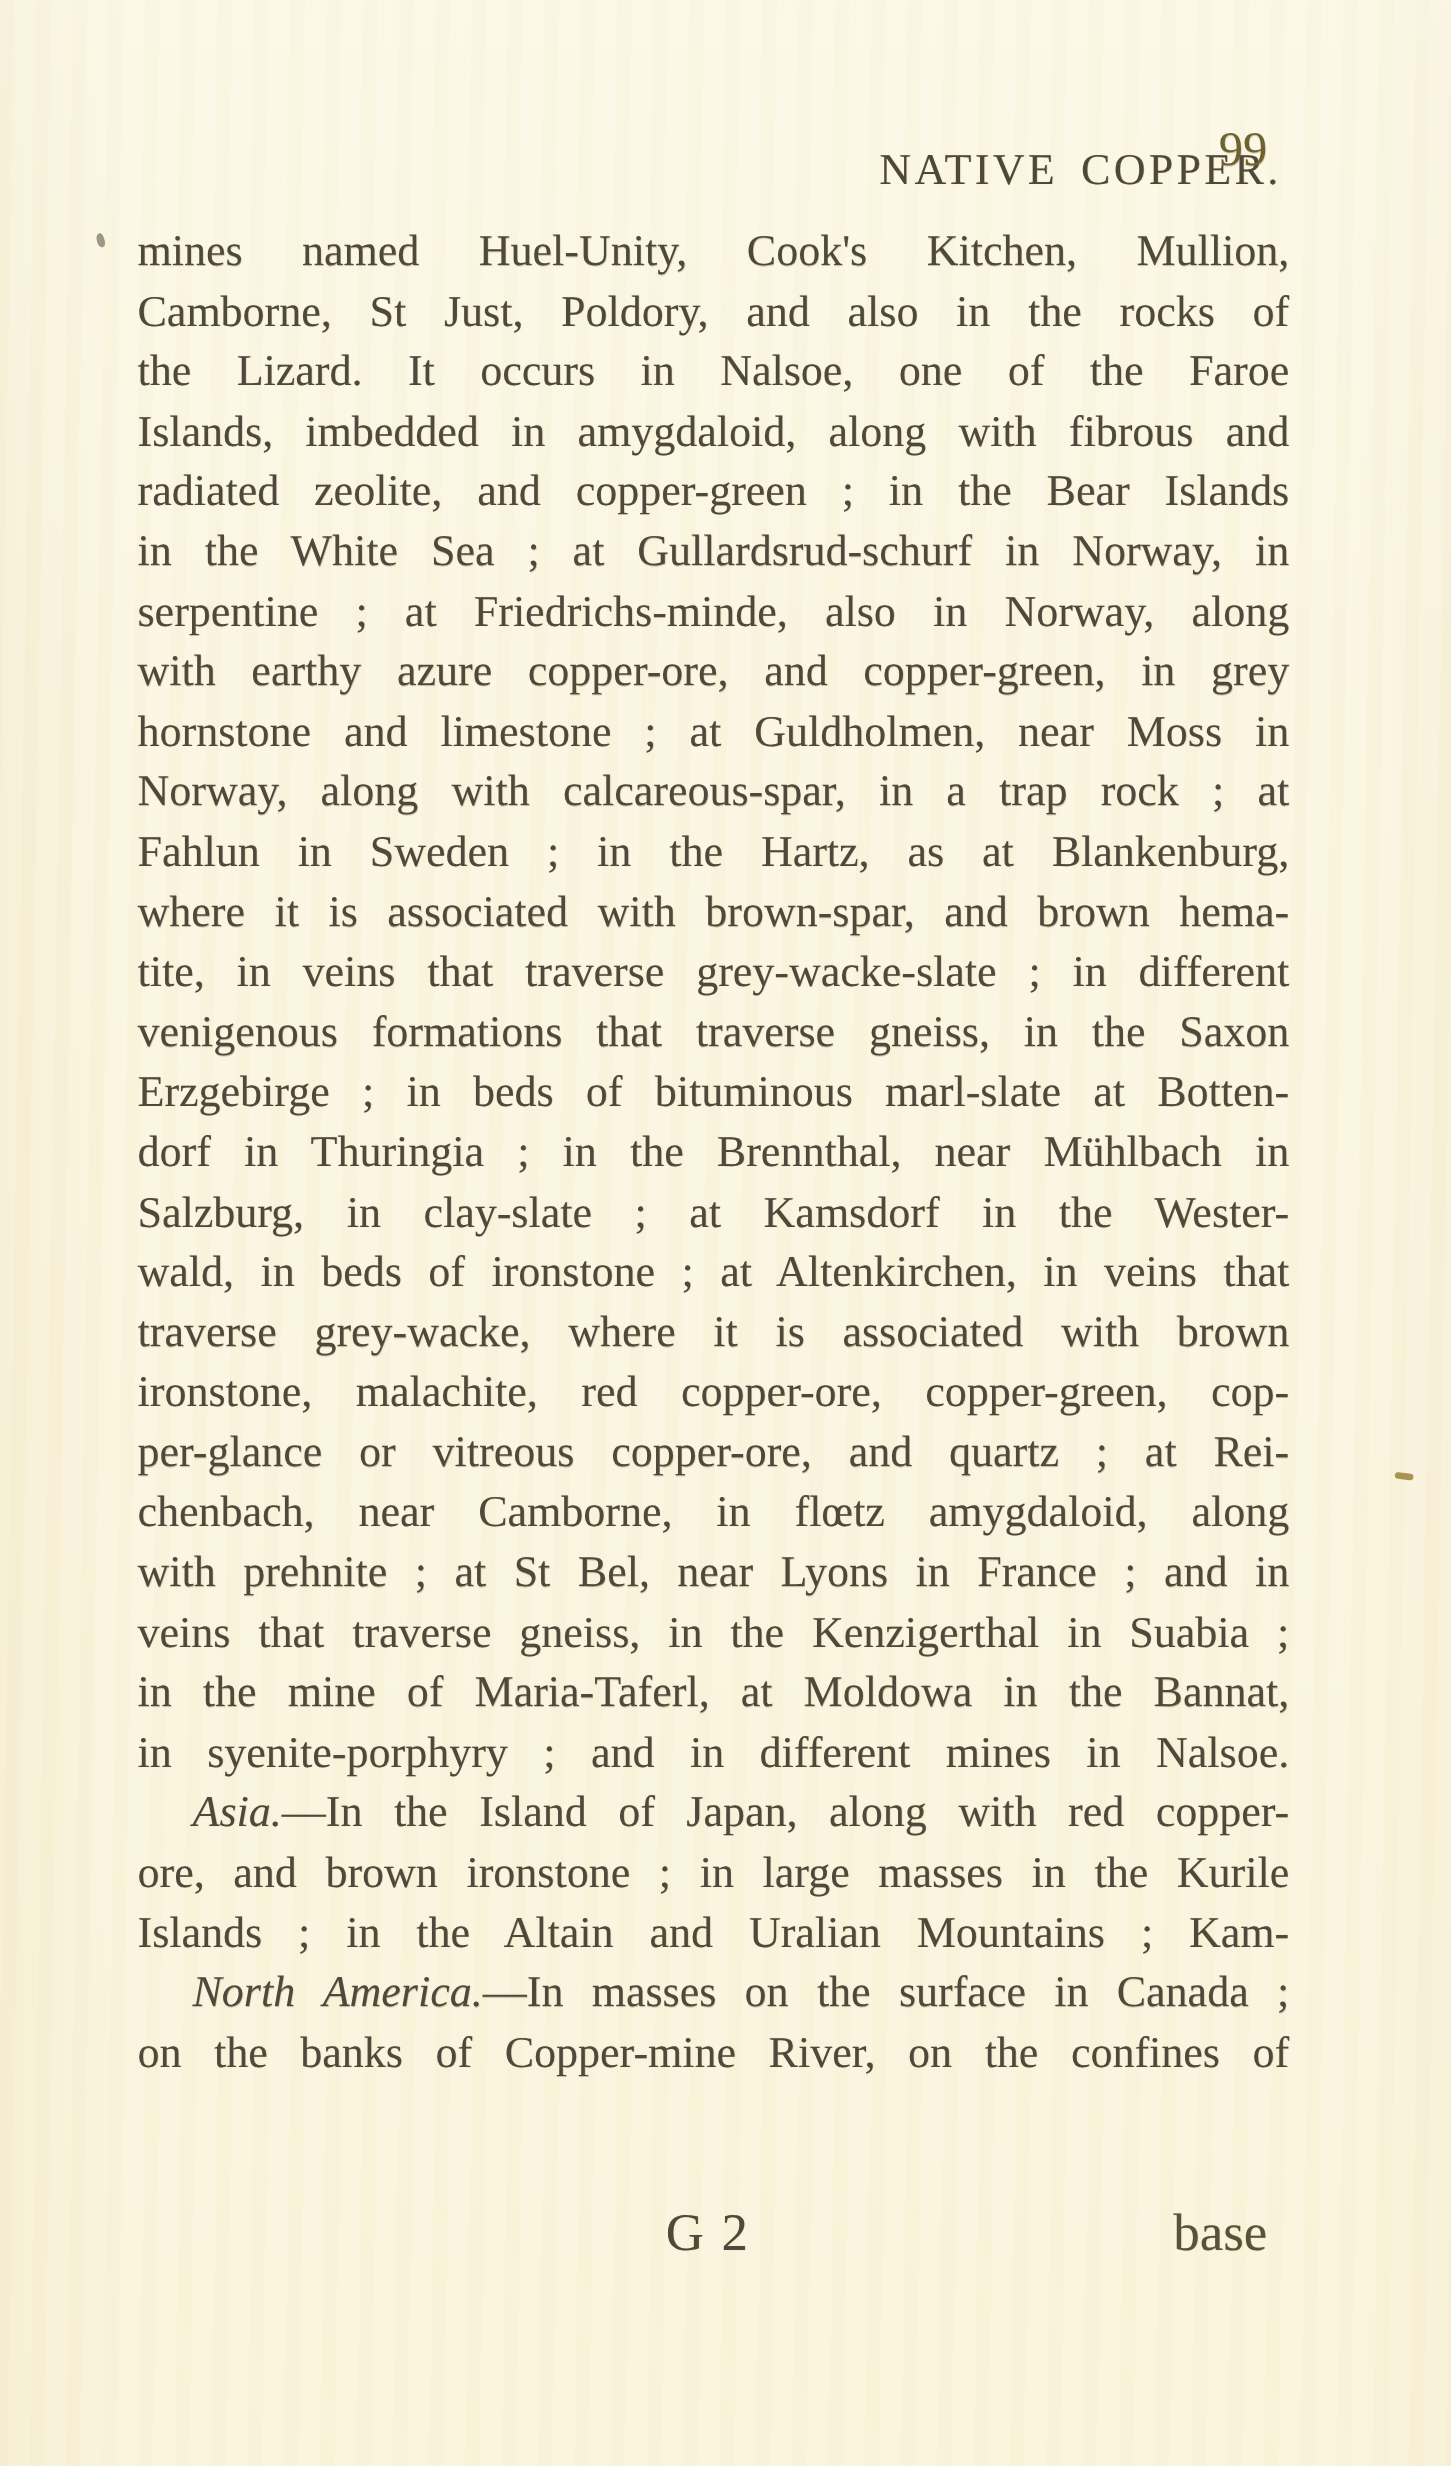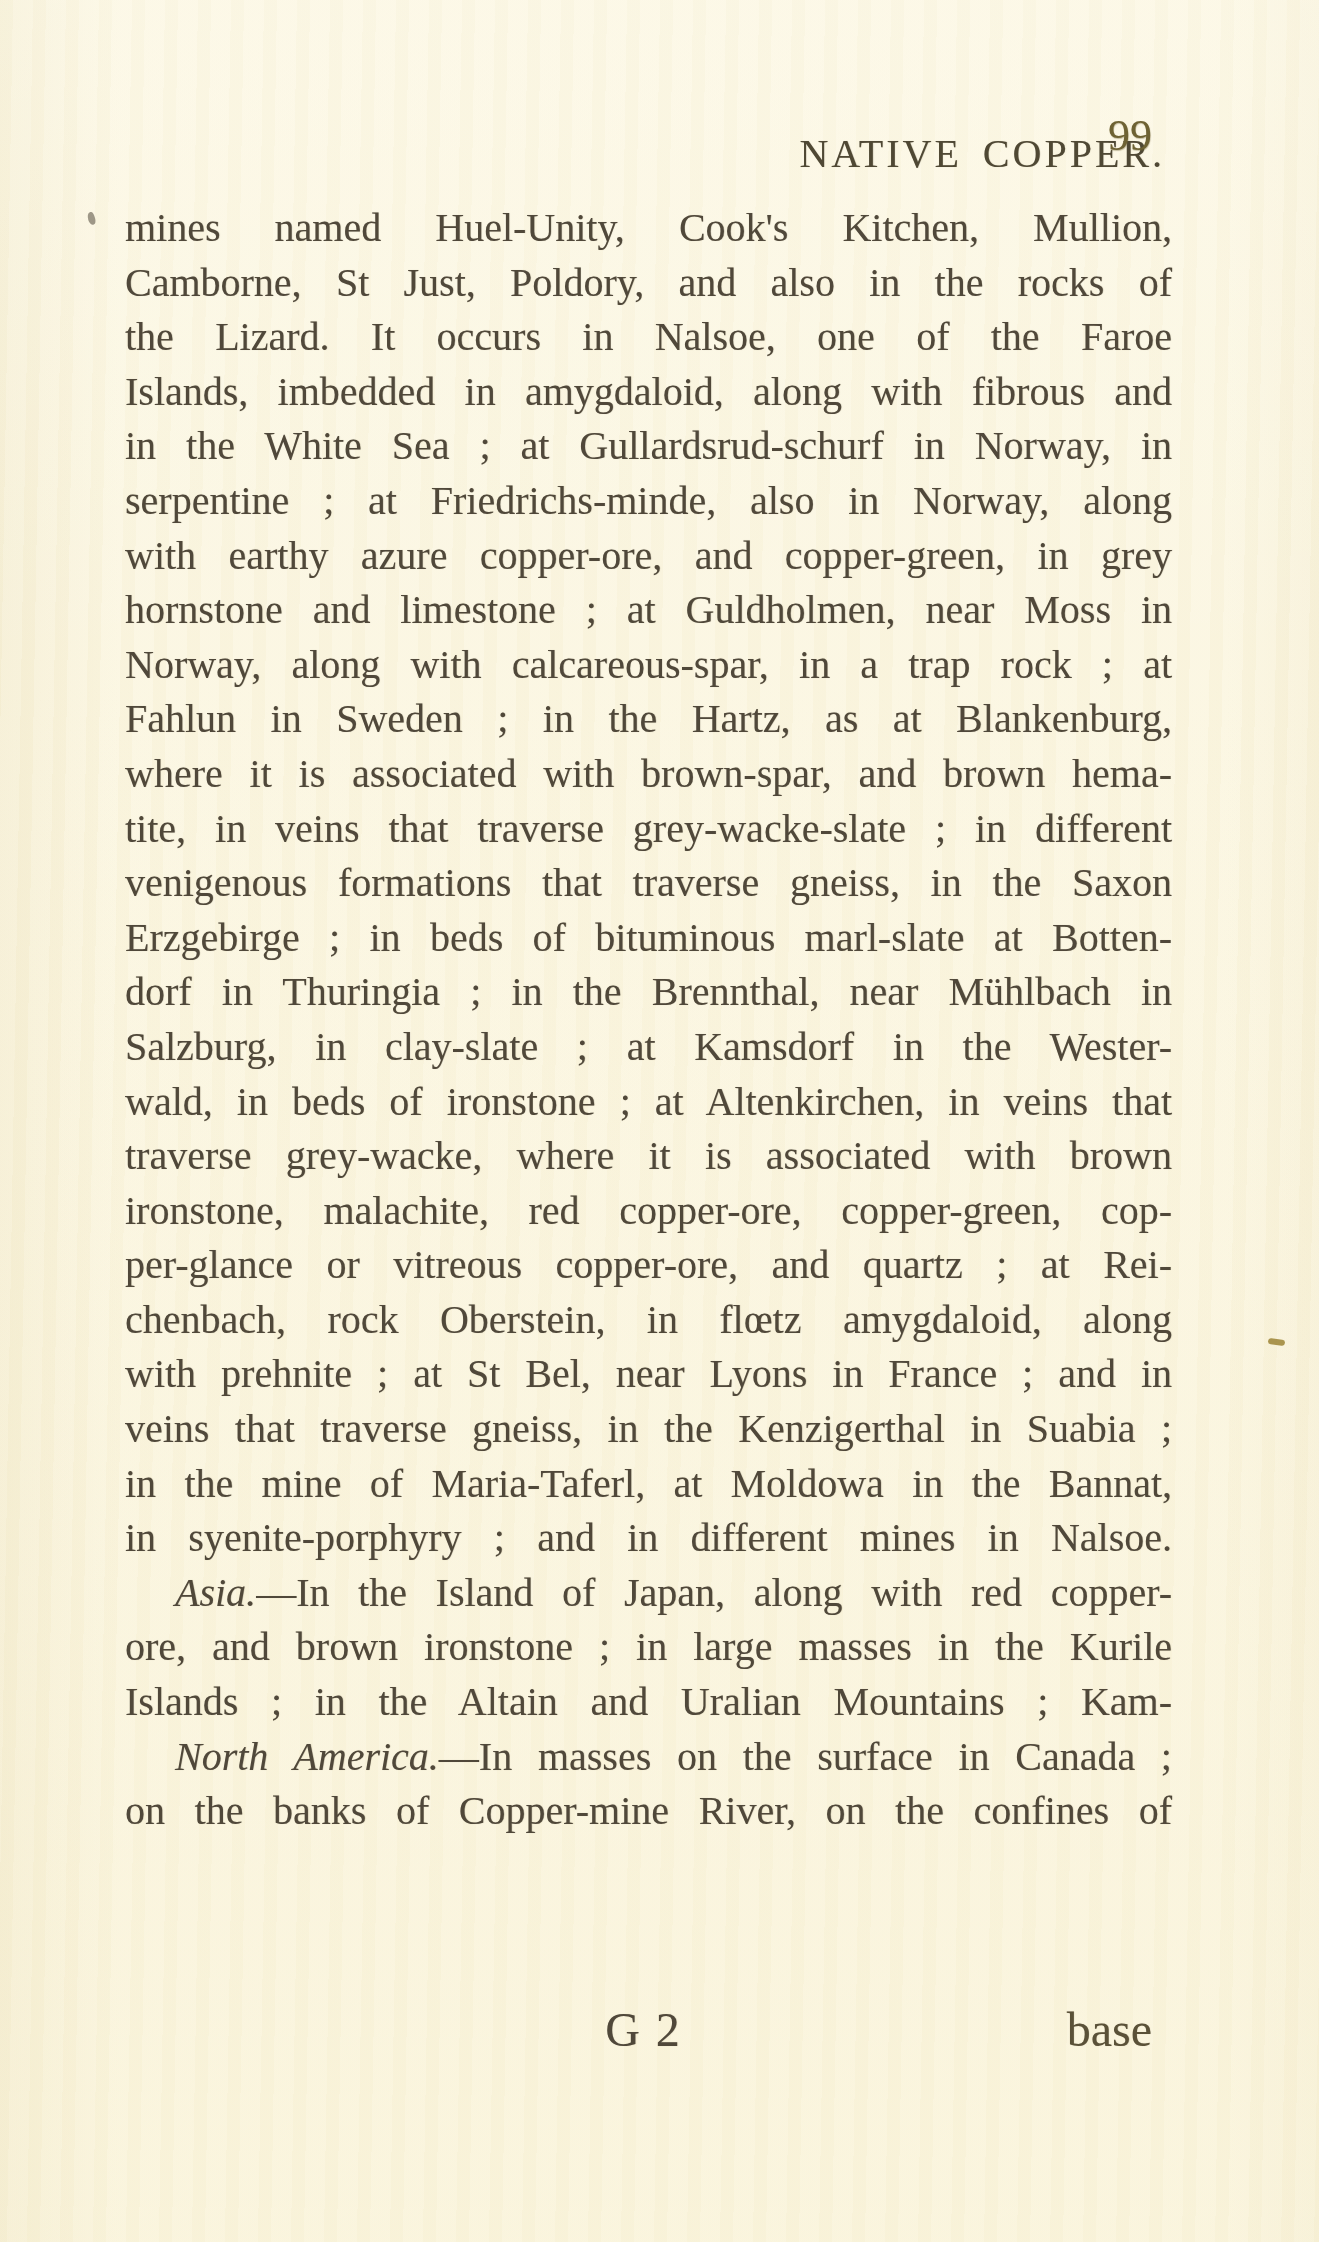--- a/index.html
+++ b/index.html
@@ -122,37 +122,38 @@
   <header class="page-header">
     <span class="running-title">NATIVE COPPER.</span>
     <span class="page-number">99</span>
   </header>
 
   <main class="body-text">
       <div class="line"><span>mines named Huel-Unity, Cook's Kitchen, Mullion,</span></div>
       <div class="line"><span>Camborne, St Just, Poldory, and also in the rocks of</span></div>
       <div class="line"><span>the Lizard.  It occurs in Nalsoe, one of the Faroe</span></div>
       <div class="line"><span>Islands, imbedded in amygdaloid, along with fibrous and</span></div>
+      <div class="line"><span>radiated zeolite, and copper-green ; in the Bear Islands</span></div>
       <div class="line"><span>in the White Sea ; at Gullardsrud-schurf in Norway, in</span></div>
       <div class="line"><span>serpentine ; at Friedrichs-minde, also in Norway, along</span></div>
       <div class="line"><span>with earthy azure copper-ore, and copper-green, in grey</span></div>
       <div class="line"><span>hornstone and limestone ; at Guldholmen, near Moss in</span></div>
       <div class="line"><span>Norway, along with calcareous-spar, in a trap rock ; at</span></div>
       <div class="line"><span>Fahlun in Sweden ; in the Hartz, as at Blankenburg,</span></div>
       <div class="line"><span>where it is associated with brown-spar, and brown hema-</span></div>
       <div class="line"><span>tite, in veins that traverse grey-wacke-slate ; in different</span></div>
       <div class="line"><span>venigenous formations that traverse gneiss, in the Saxon</span></div>
       <div class="line"><span>Erzgebirge ; in beds of bituminous marl-slate at Botten-</span></div>
       <div class="line"><span>dorf in Thuringia ; in the Brennthal, near Mühlbach in</span></div>
       <div class="line"><span>Salzburg, in clay-slate ; at Kamsdorf in the Wester-</span></div>
       <div class="line"><span>wald, in beds of ironstone ; at Altenkirchen, in veins that</span></div>
       <div class="line"><span>traverse grey-wacke, where it is associated with brown</span></div>
       <div class="line"><span>ironstone, malachite, red copper-ore, copper-green, cop-</span></div>
       <div class="line"><span>per-glance or vitreous copper-ore, and quartz ; at Rei-</span></div>
-      <div class="line"><span>chenbach, rock Oberstein, in flœtz amygdaloid, along</span></div>
+      <div class="line"><span>chenbach, near Camborne, in flœtz amygdaloid, along</span></div>
       <div class="line"><span>with prehnite ; at St Bel, near Lyons in France ; and in</span></div>
       <div class="line"><span>veins that traverse gneiss, in the Kenzigerthal in Suabia ;</span></div>
       <div class="line"><span>in the mine of Maria-Taferl, at Moldowa in the Bannat,</span></div>
       <div class="line"><span>in syenite-porphyry ; and in different mines in Nalsoe.</span></div>
       <div class="line indent"><span class="it">Asia.</span><span>—In the Island of Japan, along with red copper-</span></div>
       <div class="line"><span>ore, and brown ironstone ; in large masses in the Kurile</span></div>
       <div class="line"><span>Islands ; in the Altain and Uralian Mountains ; Kam-</span></div>
       <div class="line indent"><span class="it">North America.</span><span>—In masses on the surface in Canada ;</span></div>
       <div class="line"><span>on the banks of Copper-mine River, on the confines of</span></div>
     </main>

